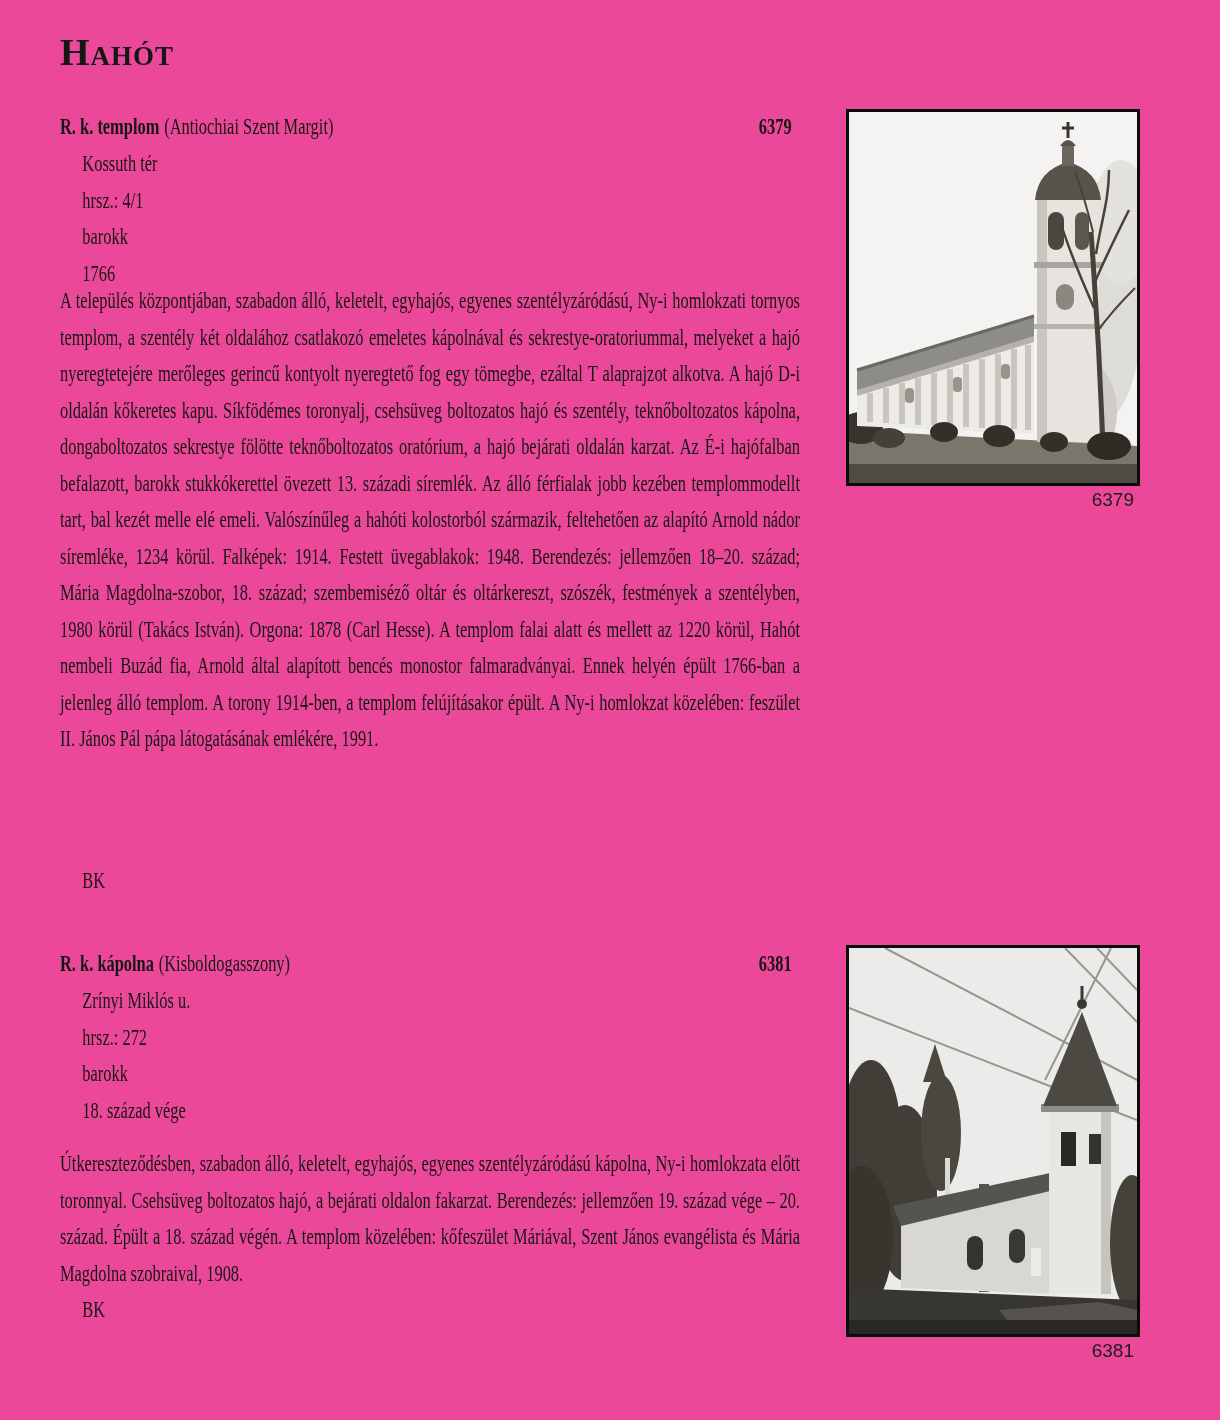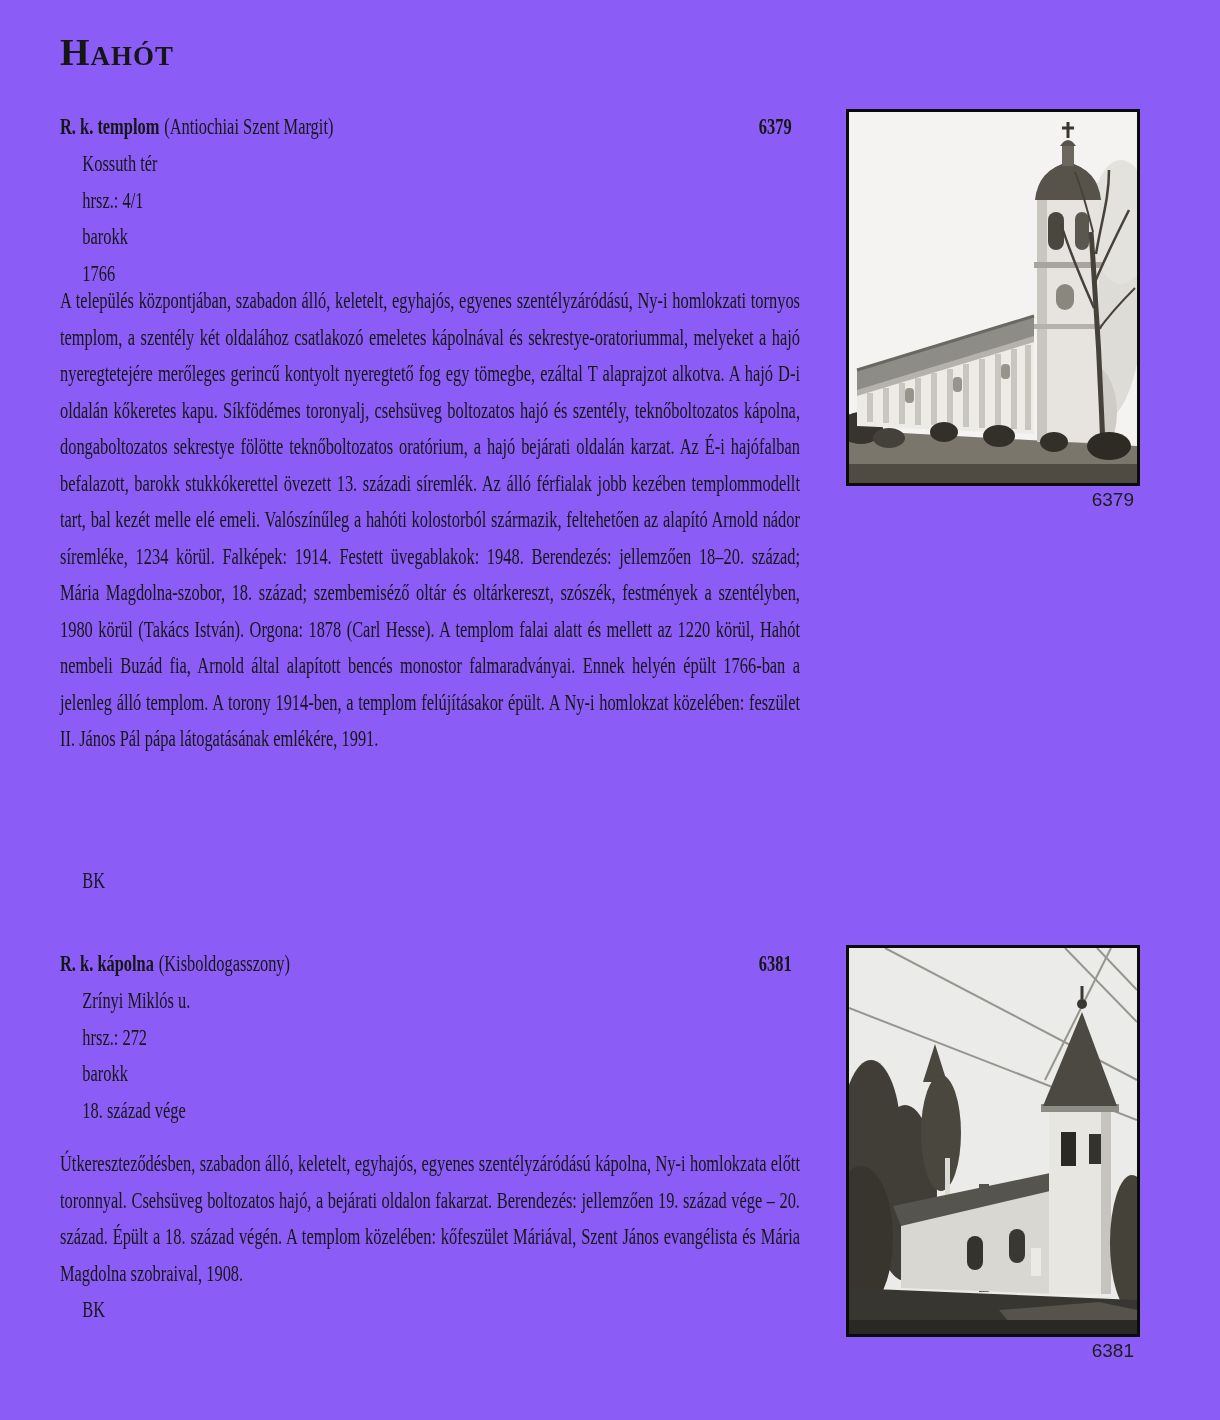--- a/index.html
+++ b/index.html
@@ -1,19 +1,19 @@
 <!DOCTYPE html>
 <html lang="hu"><head>
 <meta charset="utf-8">
 <style>
   html,body{margin:0;padding:0;background:#ffffff;}
   .page{
     position:relative;
     width:1220px;height:1420px;
-    background:#8b5cf6;
+    background:#ec4899;
     font-family:"Liberation Serif","DejaVu Serif",serif;
     color:#161616;
     overflow:hidden;
   }
   .text-col{
     position:absolute;left:60px;top:28px;width:1060px;
     transform:scaleX(0.6981);transform-origin:top left;
   }
   .page-title{
     margin:0;

